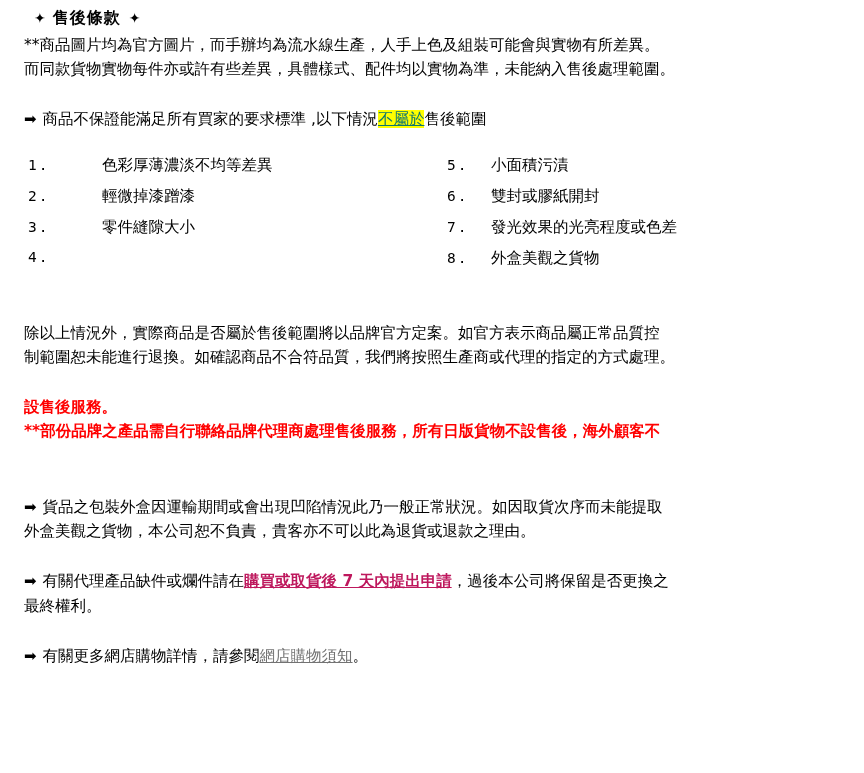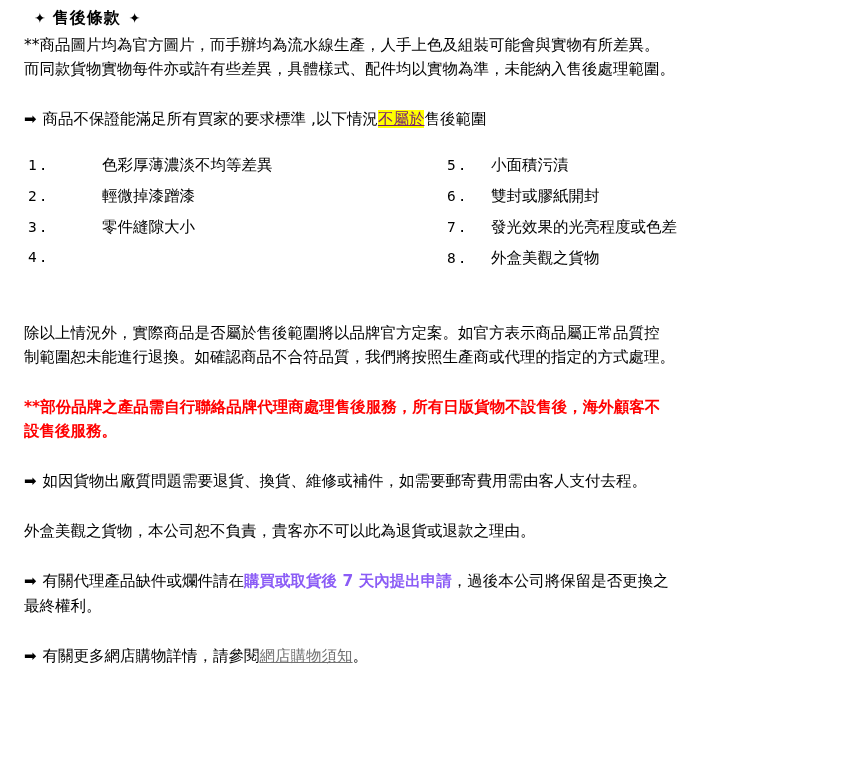--- a/index.html
+++ b/index.html
@@ -44,30 +44,31 @@
   .arrow {
     display: inline-block;
     padding-right: 6px;
     font-size: 15px;
   }
   .spacer-lg { height: 26px; }
   .spacer-md { height: 18px; }
 
   .hl {
     background: #ffff00;
-    color: #701a75;
+    color: #0f766e;
     text-decoration: underline;
   }
   .red-bold {
     color: #ff0000;
     font-weight: bold;
   }
   .red-ul-bold {
-    color: #8b5cf6;
+    color: #be185d;
     font-weight: bold;
+    text-decoration: underline;
   }
   .link {
     color: #737373;
     text-decoration: underline;
     cursor: pointer;
   }
 
   .list-wrap {
     display: flex;
     width: 100%;
@@ -161,31 +162,31 @@
   </div>
 
   <div class="spacer-lg"></div>
   <div class="spacer-md"></div>
 
   <p class="para">除以上情況外，實際商品是否屬於售後範圍將以品牌官方定案。如官方表示商品屬正常品質控</p>
   <p class="para">制範圍恕未能進行退換。如確認商品不合符品質，我們將按照生產商或代理的指定的方式處理。</p>
 
   <div class="spacer-lg"></div>
 
+  <p class="para red-bold">設售後服務。</p>
   <p class="para red-bold">**部份品牌之產品需自行聯絡品牌代理商處理售後服務，所有日版貨物不設售後，海外顧客不</p>
-  <p class="para red-bold">設售後服務。</p>
-
-  <div class="spacer-lg"></div>
-
-  <p class="para arrow-para">
-    <span class="arrow">➡</span><span>如因貨物出廠質問題需要退貨、換貨、維修或補件，如需要郵寄費用需由客人支付去程。</span>
-  </p>
-
-  <div class="spacer-lg"></div>
-
+
+  <div class="spacer-lg"></div>
+
+
+  <div class="spacer-lg"></div>
+
+  <p class="para arrow-para">
+    <span class="arrow">➡</span><span>貨品之包裝外盒因運輸期間或會出現凹陷情況此乃一般正常狀況。如因取貨次序而未能提取</span>
+  </p>
   <p class="para">外盒美觀之貨物，本公司恕不負責，貴客亦不可以此為退貨或退款之理由。</p>
 
   <div class="spacer-lg"></div>
 
   <p class="para arrow-para">
     <span class="arrow">➡</span><span>有關代理產品缺件或爛件請在</span><span class="red-ul-bold">購買或取貨後 7 天內提出申請</span><span>，過後本公司將保留是否更換之</span>
   </p>
   <p class="para">最終權利。</p>
 
   <div class="spacer-lg"></div>

